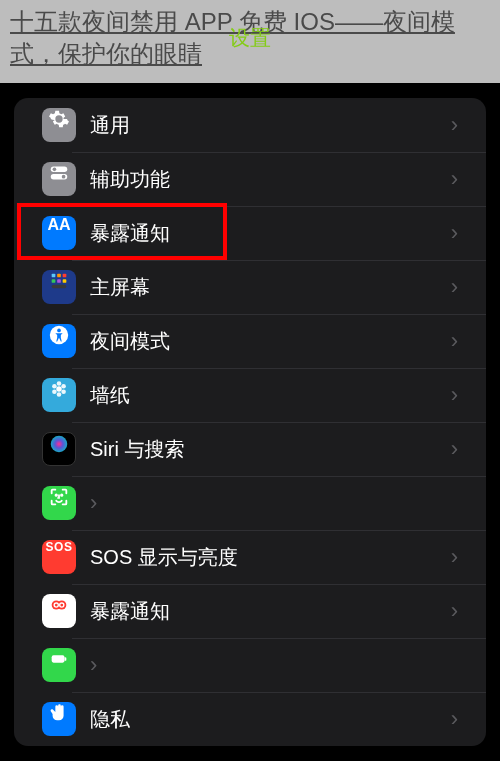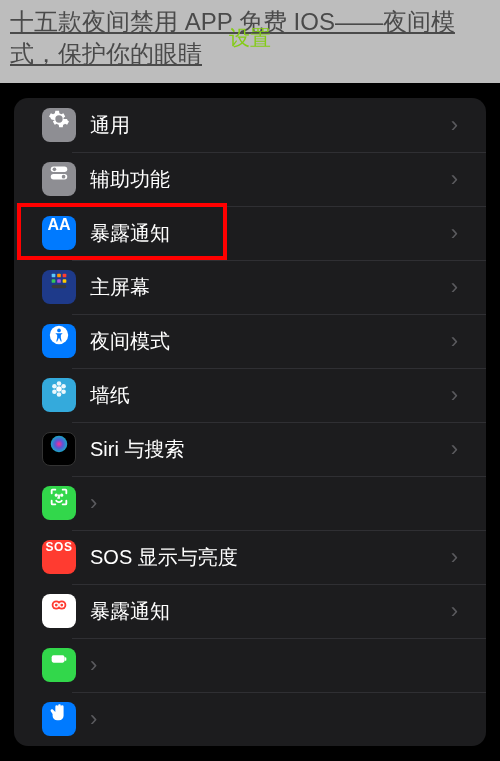--- a/index.html
+++ b/index.html
@@ -259,19 +259,20 @@
       </div>
       <span class="chevron">›</span>
     </div>
 
     <div class="settings-row">
       <div class="icon-wrap bg-blue">
         <svg viewBox="0 0 24 24" fill="#fff">
             <path d="M8 12V5a1.5 1.5 0 013 0v6-7a1.5 1.5 0 013 0v7-6a1.5 1.5 0 013 0v10a5 5 0 01-5 5h-2a5 5 0 01-5-5v-2l-2-3a1.5 1.5 0 012-2l3 3z"></path>
           </svg>
       </div>
+      <span class="row-label">隐私</span>
       <span class="chevron">›</span>
     </div>
 
   </div>
 </div>
 
 <div class="highlight-box"></div>
 
 </body></html>

